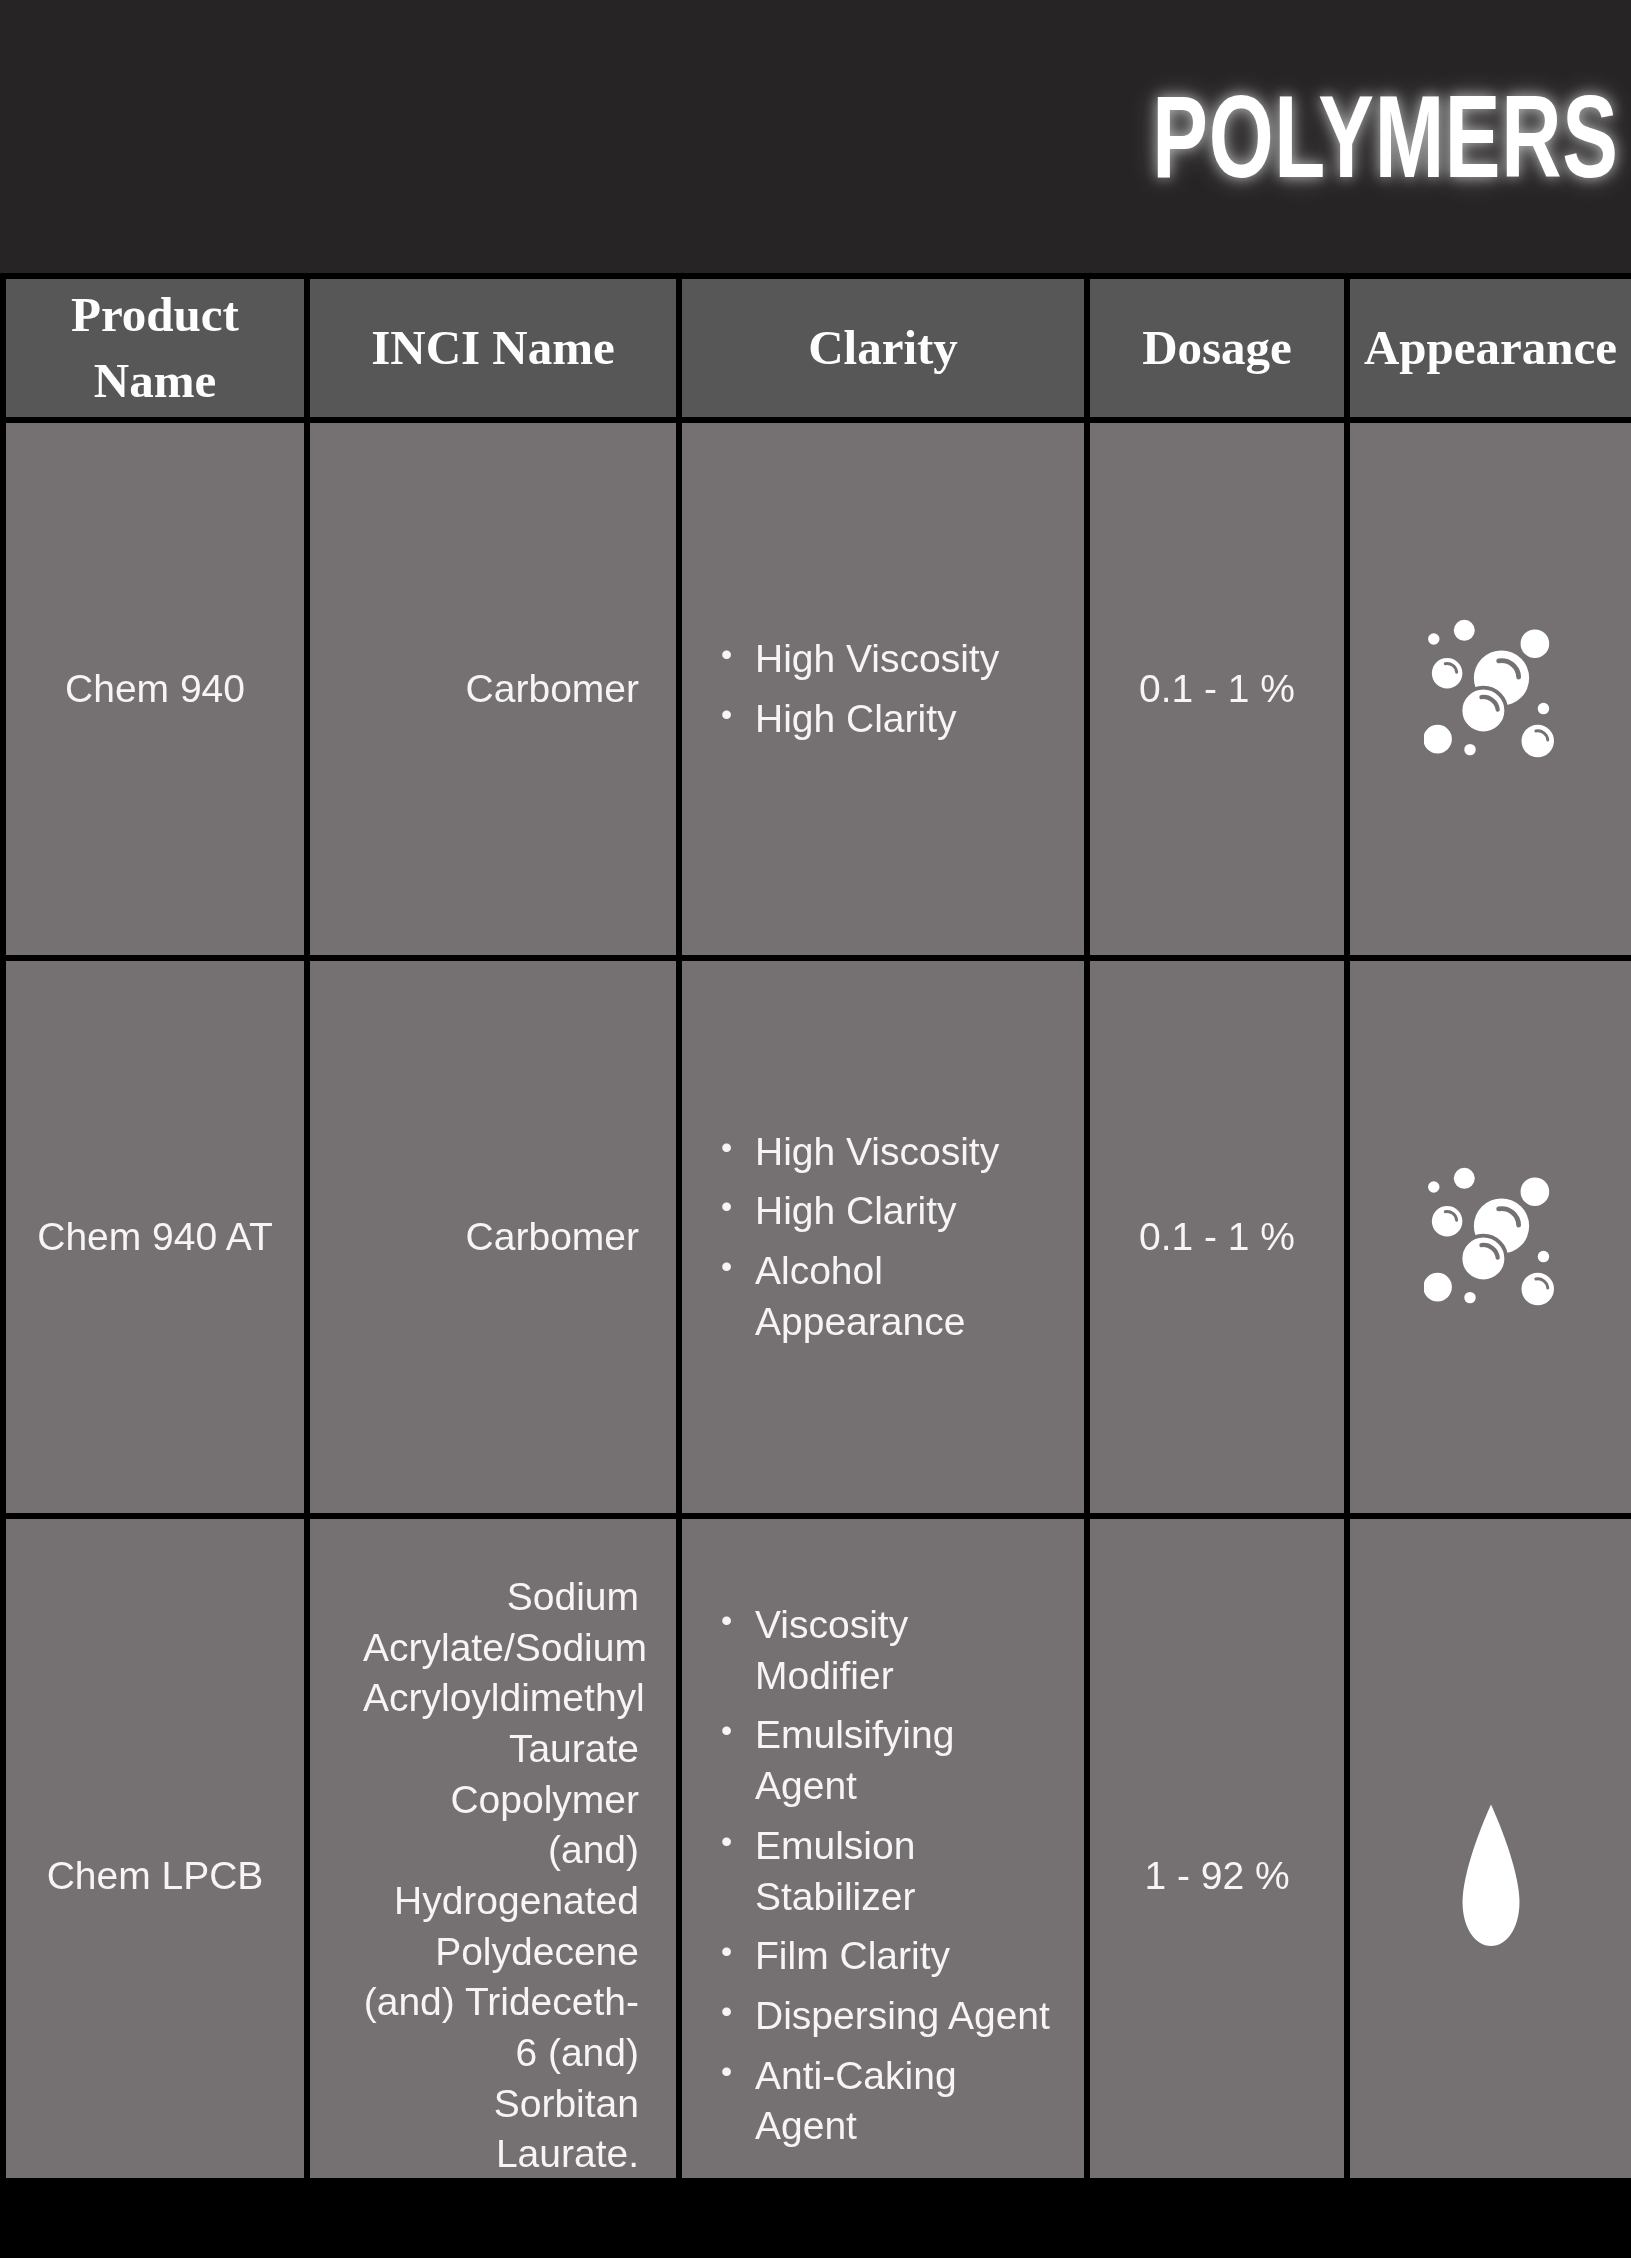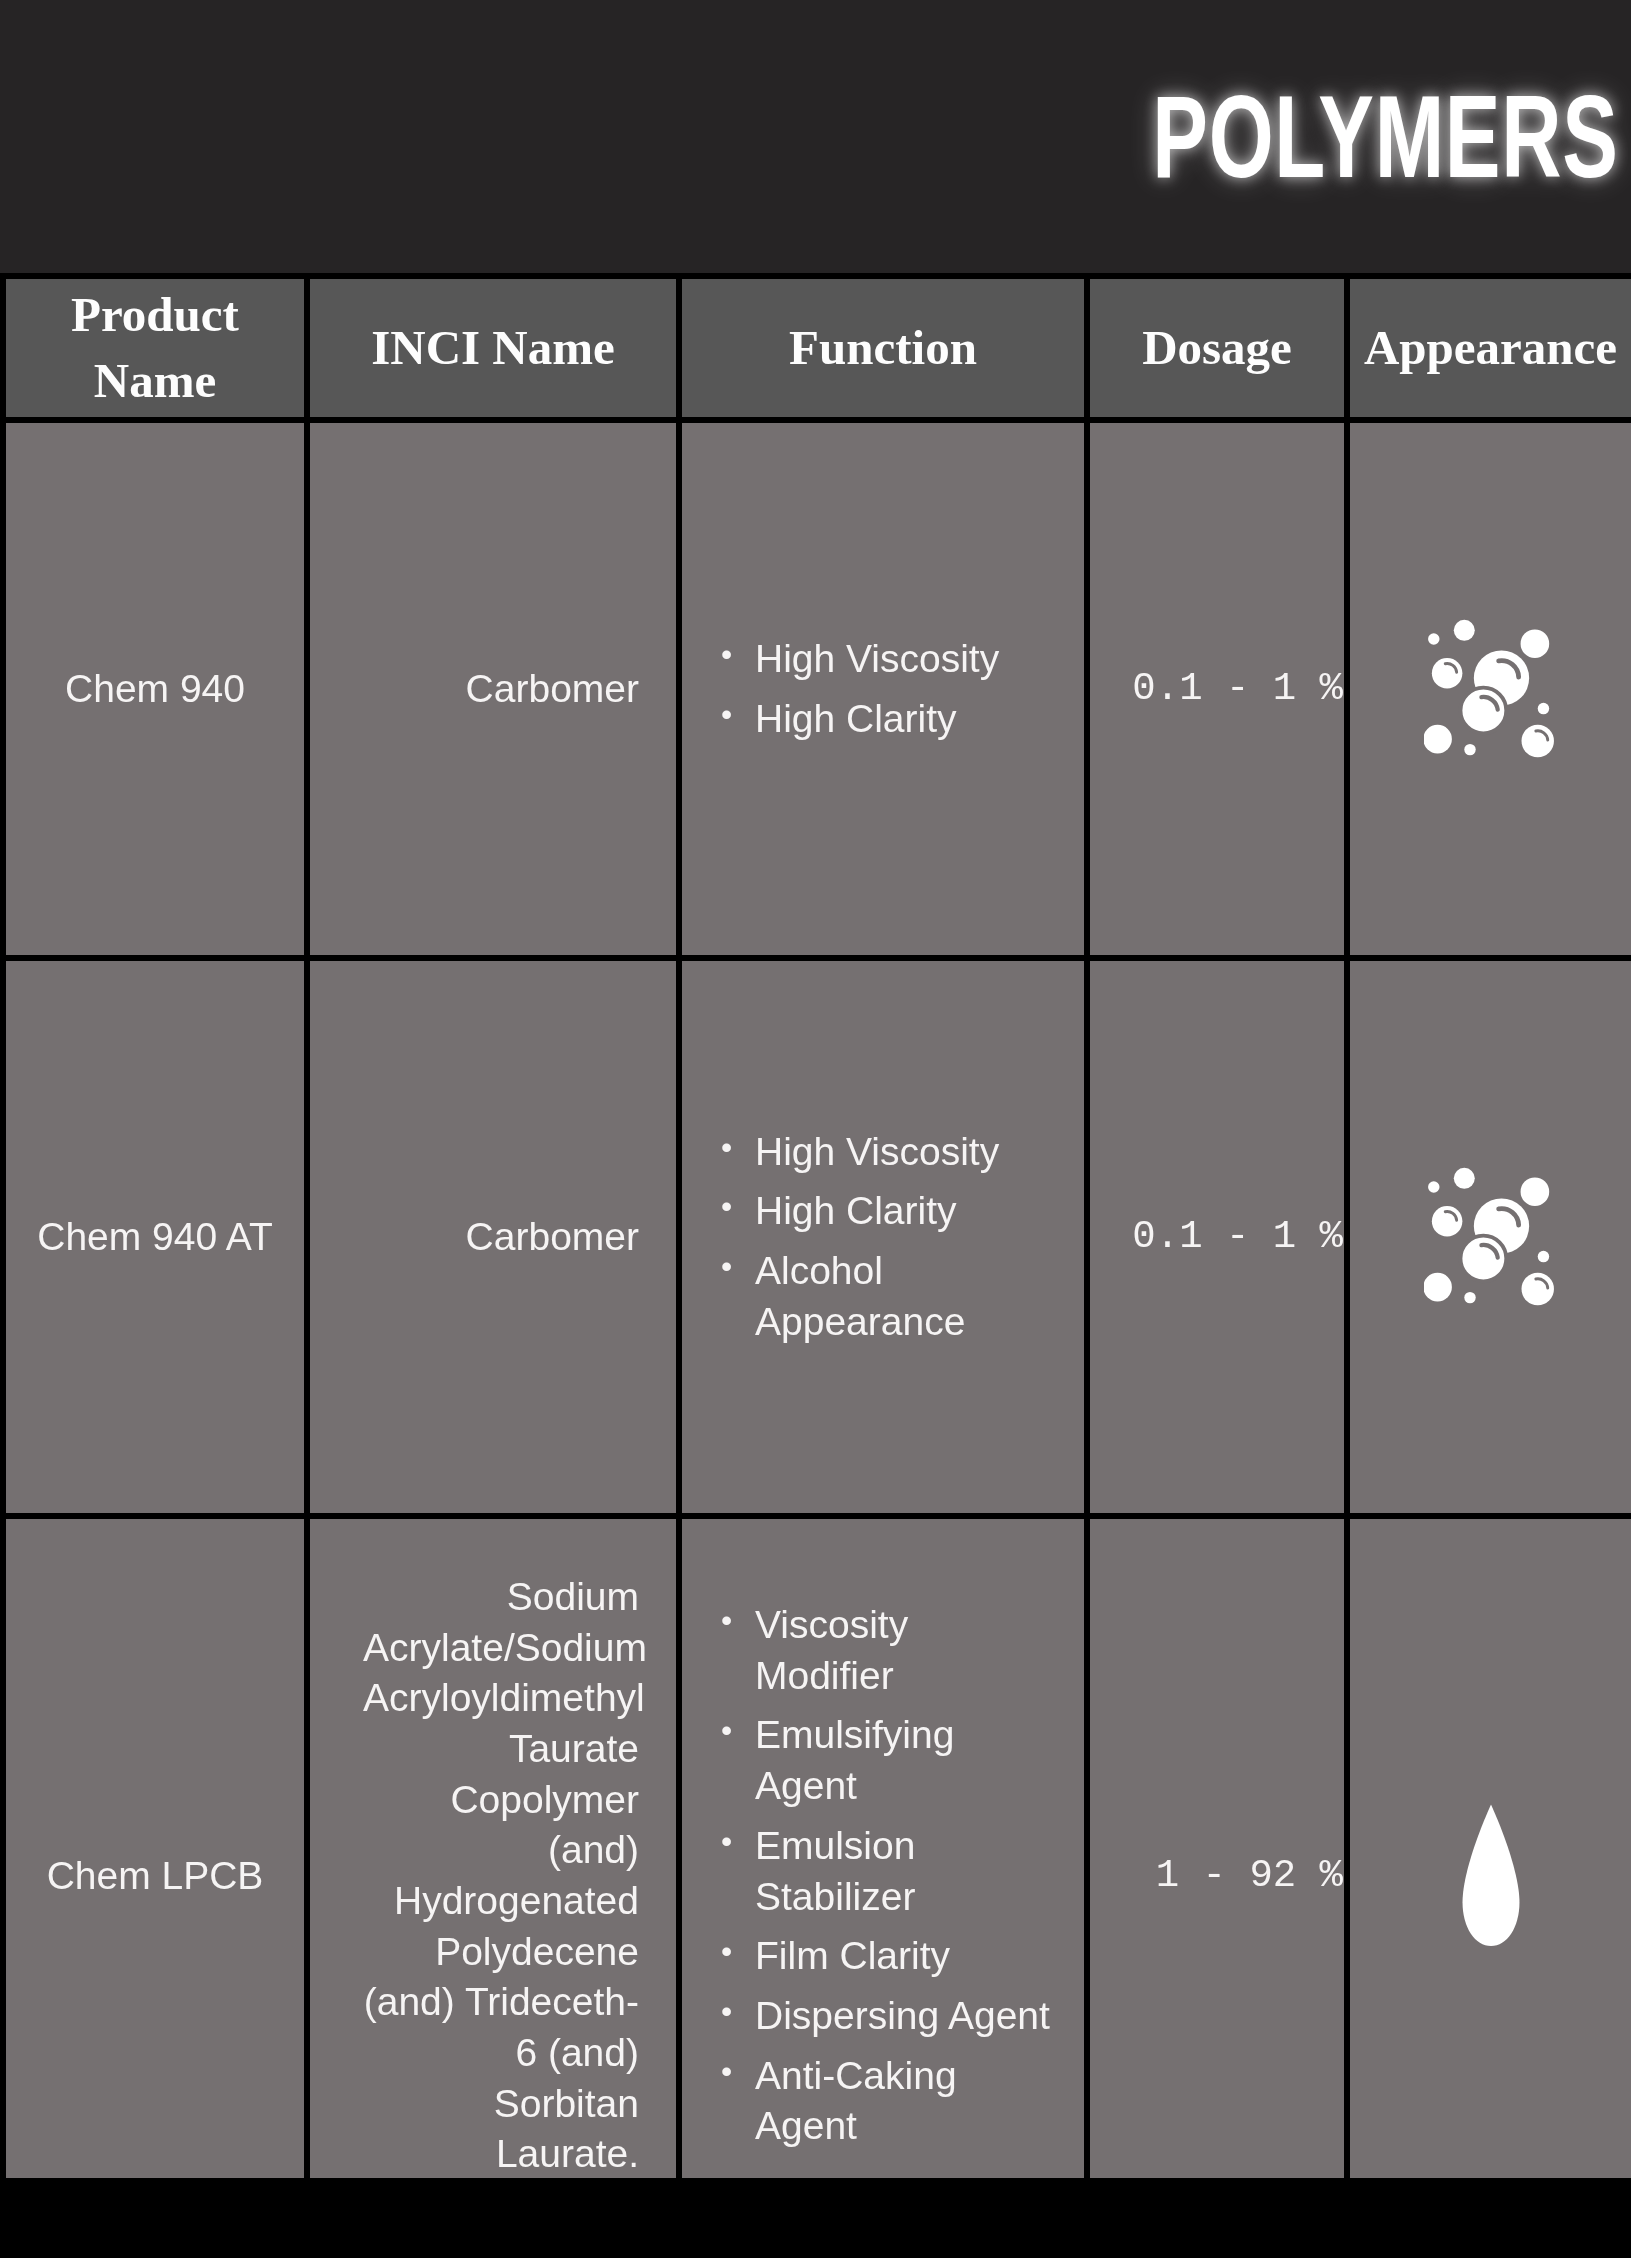--- a/index.html
+++ b/index.html
@@ -64,21 +64,21 @@
     padding: 0 7px;
   }
   td {
     color: #f6f4f4;
     font-size: 39px;
     line-height: 1.3;
   }
   td.product { text-align: center; font-weight: 400; padding: 0 12.4px; }
   td.inci    { text-align: right; padding: 0 37px 0 53px; }
   td.function{ text-align: left; padding: 0 19.4px 0 64px; }
-  td.dosage  { text-align: right; font-family: Liberation Mono, monospace; }
+  td.dosage  { text-align: center; }
   td.appearance { text-align: center; }
   ul.fn {
     list-style: none;
     margin: 0; padding: 0;
   }
   ul.fn li {
     position: relative;
     margin: 9px; padding: 0;
   }
   ul.fn li::before {
@@ -106,21 +106,21 @@
       <col style="width:304px">
         <col style="width:372px">
         <col style="width:408px">
         <col style="width:260px">
         <col style="width:287px">
     </colgroup>
     <thead>
       <tr>
         <th>Product Name</th>
         <th>INCI Name</th>
-        <th>Function</th>
+        <th>Clarity</th>
         <th>Dosage</th>
         <th>Appearance</th>
       </tr>
     </thead>
     <tbody>
 
       <tr class="row-1">
         <td class="product">Chem 940</td>
         <td class="inci">Carbomer</td>
         <td class="function">

